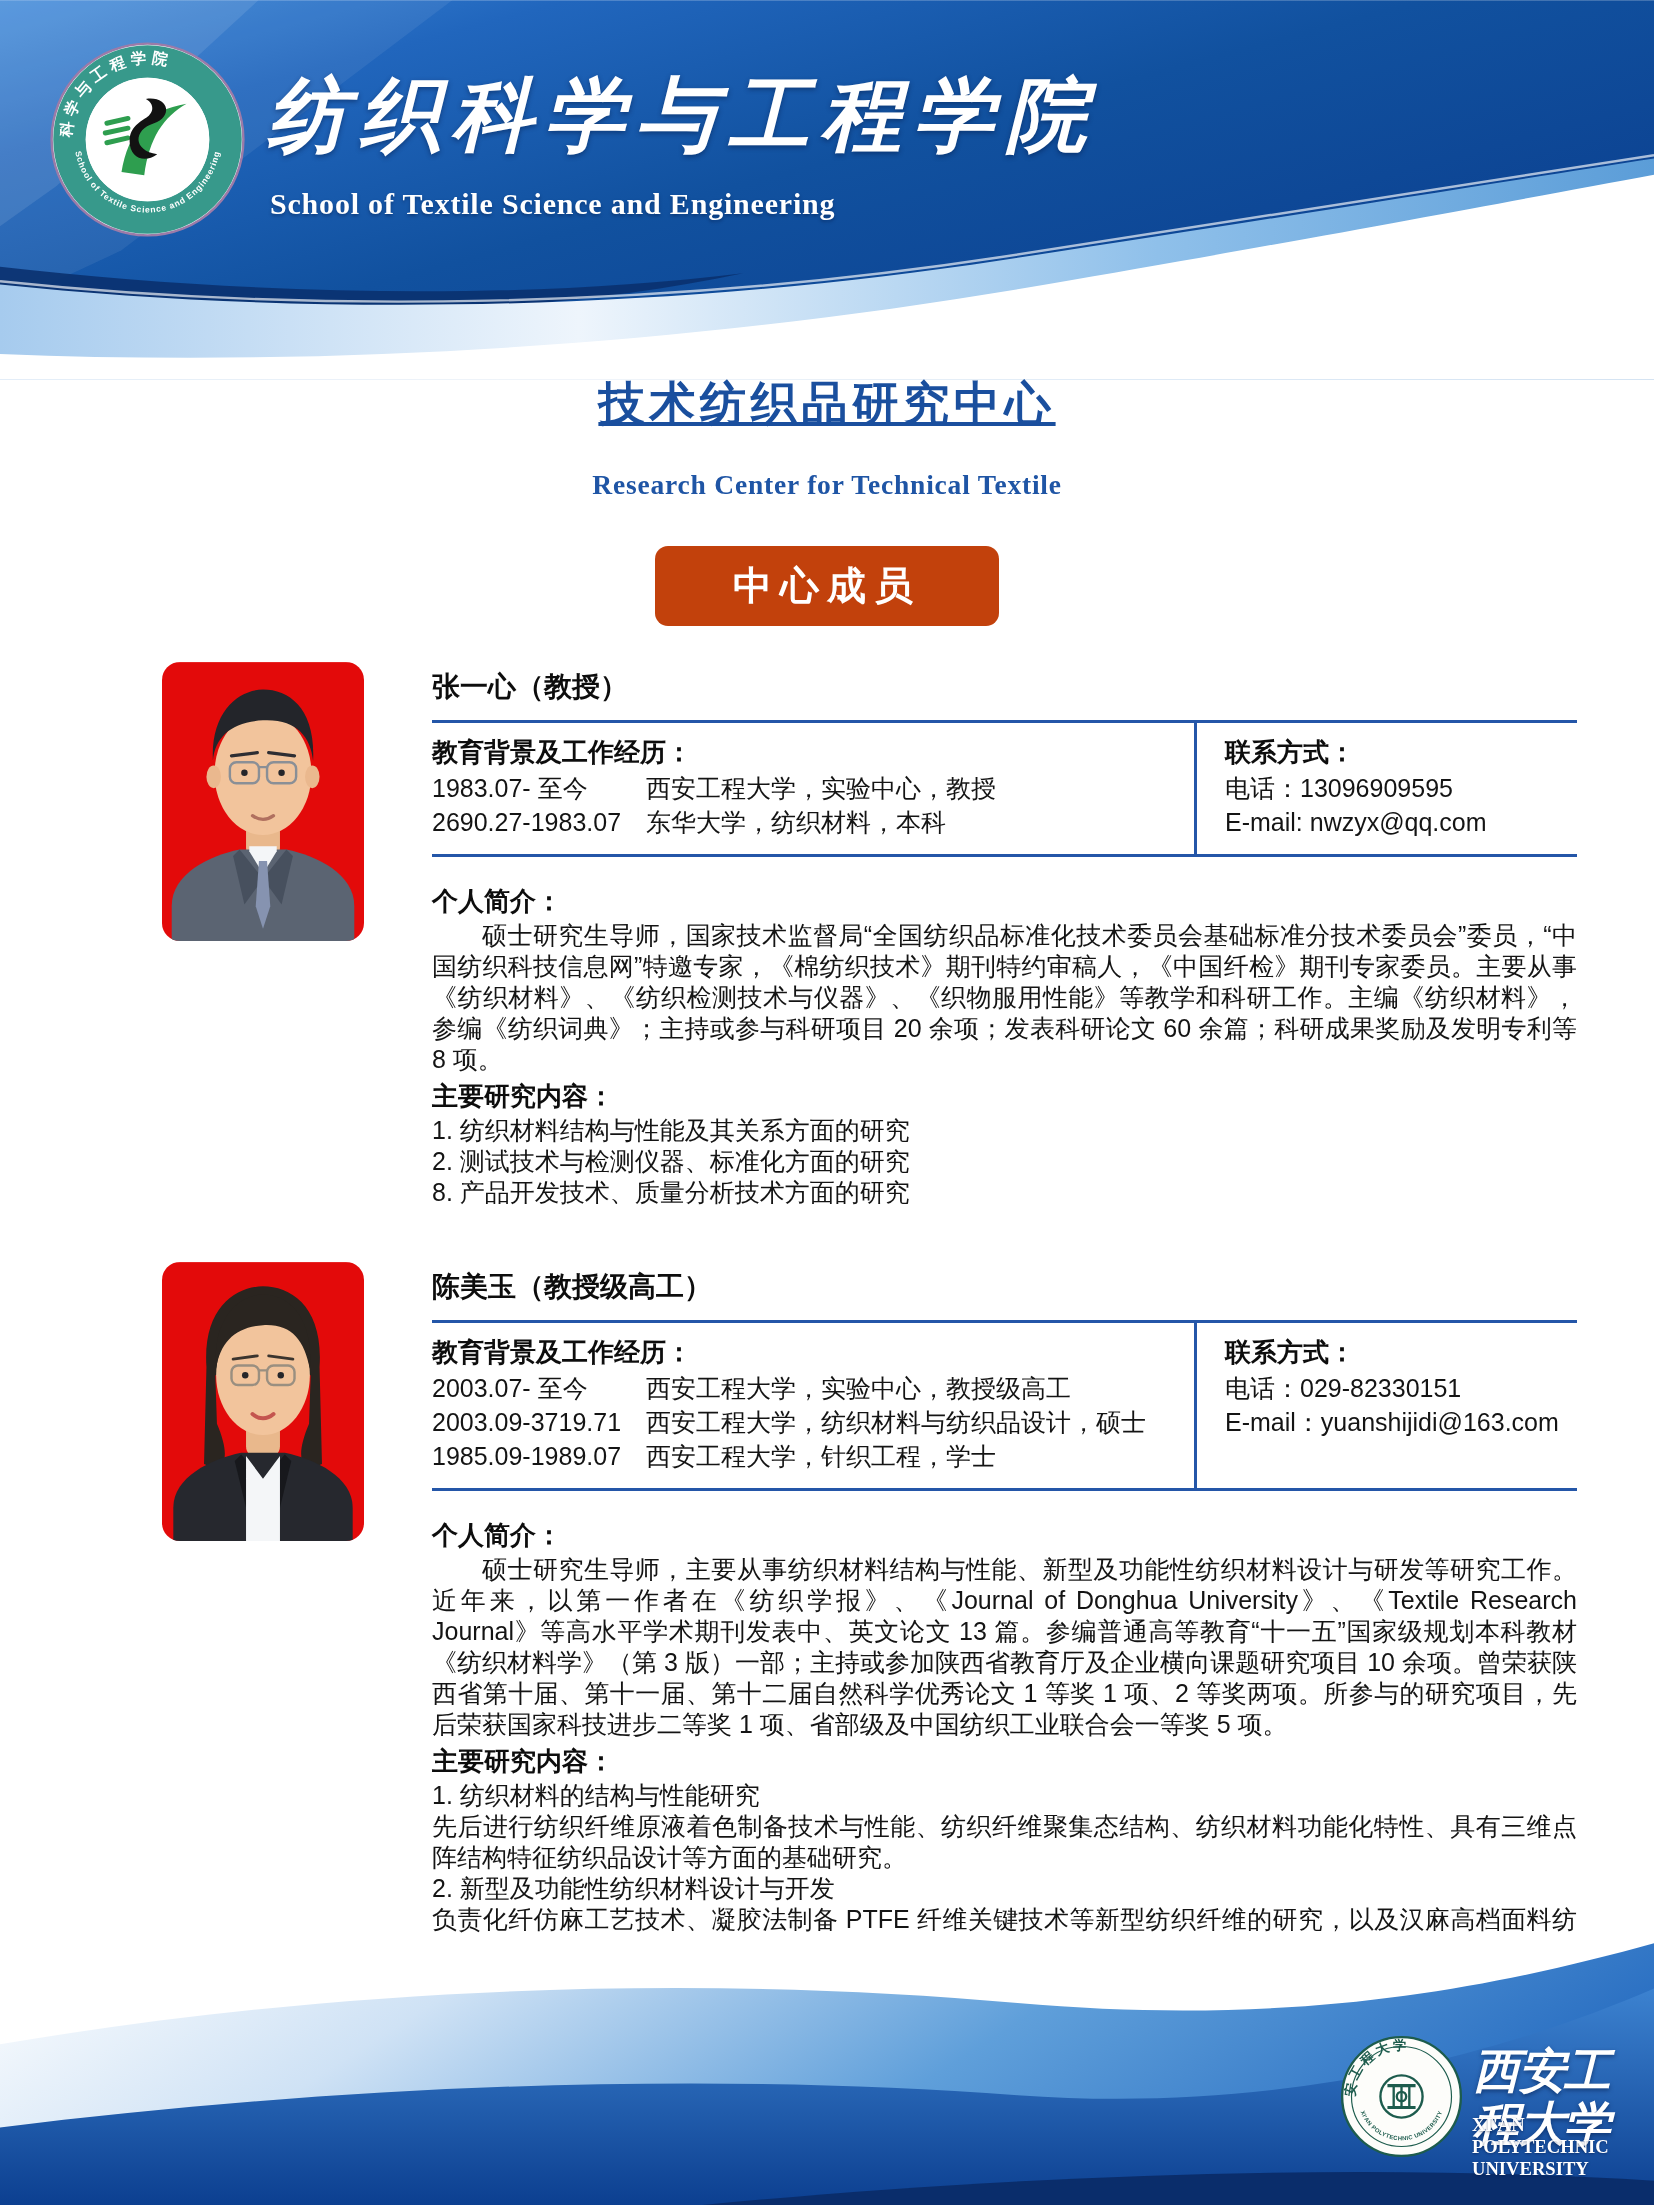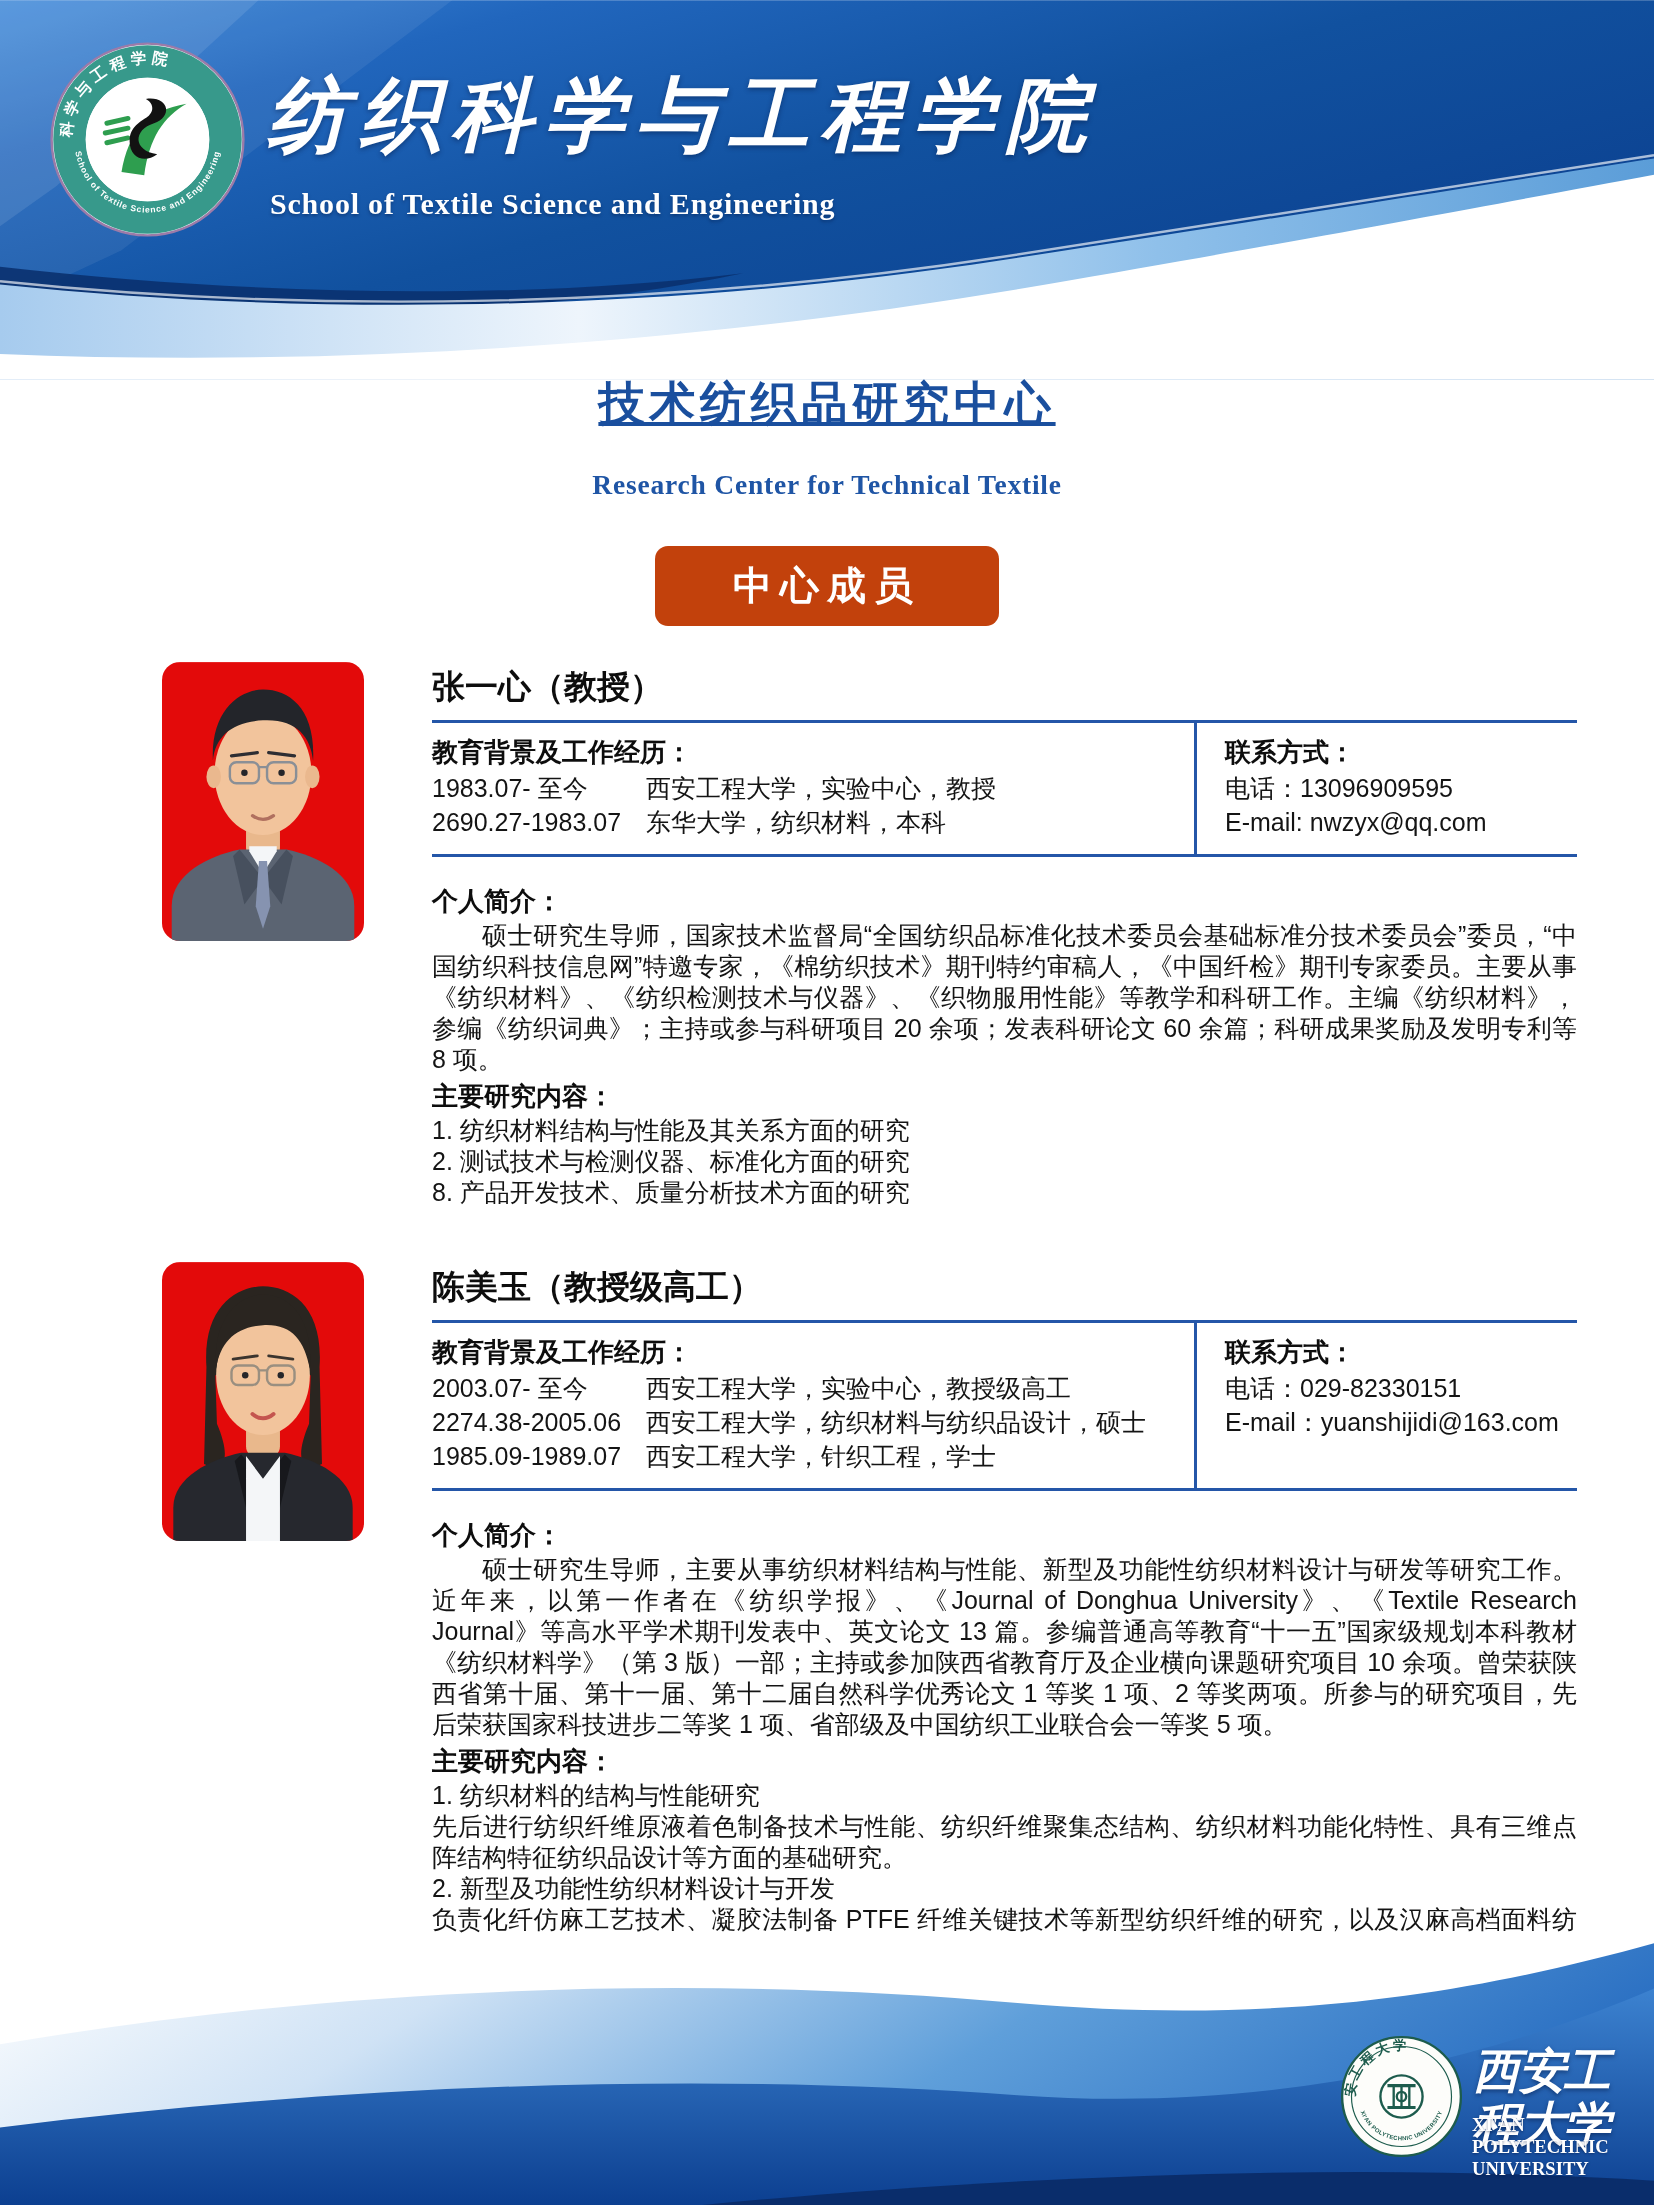--- a/index.html
+++ b/index.html
@@ -27,21 +27,21 @@
   .badge{position:absolute;left:0;top:546px;width:1654px;text-align:center;}
   .badge-inner{display:inline-block;background:#c2410c;color:#ffffff;font-size:39px;font-weight:bold;
                letter-spacing:8px;padding:13px 78px;border-radius:13px;}
 
   
   .member{position:absolute;left:0;width:1654px;}
   .member-1{top:662px;height:598px;}
   .member-2{top:1262px;height:670px;}
   .photo{position:absolute;left:162px;top:0;width:202px;height:279px;border-radius:18px;overflow:hidden;}
   .content{position:absolute;left:432px;top:0;width:1145px;}
-  .m-name{font-size:33px;font-weight:bold;color:#0d0d0d;line-height:45px;margin:1.6px 0 0 0;}
+  .m-name{font-size:28px;font-weight:bold;color:#0d0d0d;line-height:45px;margin:1.6px 0 0 0;}
   .edu-table{position:relative;margin-top:11.3px;border-top:3.2px solid #2456a8;border-bottom:3.2px solid #2456a8;
              padding:11.3px 0 14.5px 0;}
   .divider-v{position:absolute;left:762px;top:0;bottom:0;width:3.2px;background:#2456a8;}
   .edu-col{width:743px;}
   .sec-h{font-size:26px;font-weight:bold;line-height:37px;color:#0d0d0d;}
   .edu-row{font-size:25px;line-height:34px;color:#141414;}
   .edu-period{display:inline-block;width:207px;}
   .contact-col{position:absolute;left:793px;top:11.3px;width:347px;}
   .contact-row{font-size:25px;line-height:34px;color:#141414;}
   .profile-sec{margin-top:26px;}
@@ -204,21 +204,21 @@
       <div class="m-name">陈美玉（教授级高工）</div>
       <div class="edu-table">
         <div class="divider-v"></div>
         <div class="edu-col">
           <div class="sec-h">教育背景及工作经历：</div>
           <div class="edu-row">
             <span class="edu-period">2003.07- 至今</span>
             <span>西安工程大学，实验中心，教授级高工</span>
           </div>
           <div class="edu-row">
-            <span class="edu-period">2274.38-2005.06</span>
+            <span class="edu-period">2003.09-3719.71</span>
             <span>西安工程大学，纺织材料与纺织品设计，硕士</span>
           </div>
           <div class="edu-row">
             <span class="edu-period">1985.09-1989.07</span>
             <span>西安工程大学，针织工程，学士</span>
           </div>
         </div>
         <div class="contact-col">
           <div class="sec-h">联系方式：</div>
           <div class="contact-row">电话：029-82330151</div>

